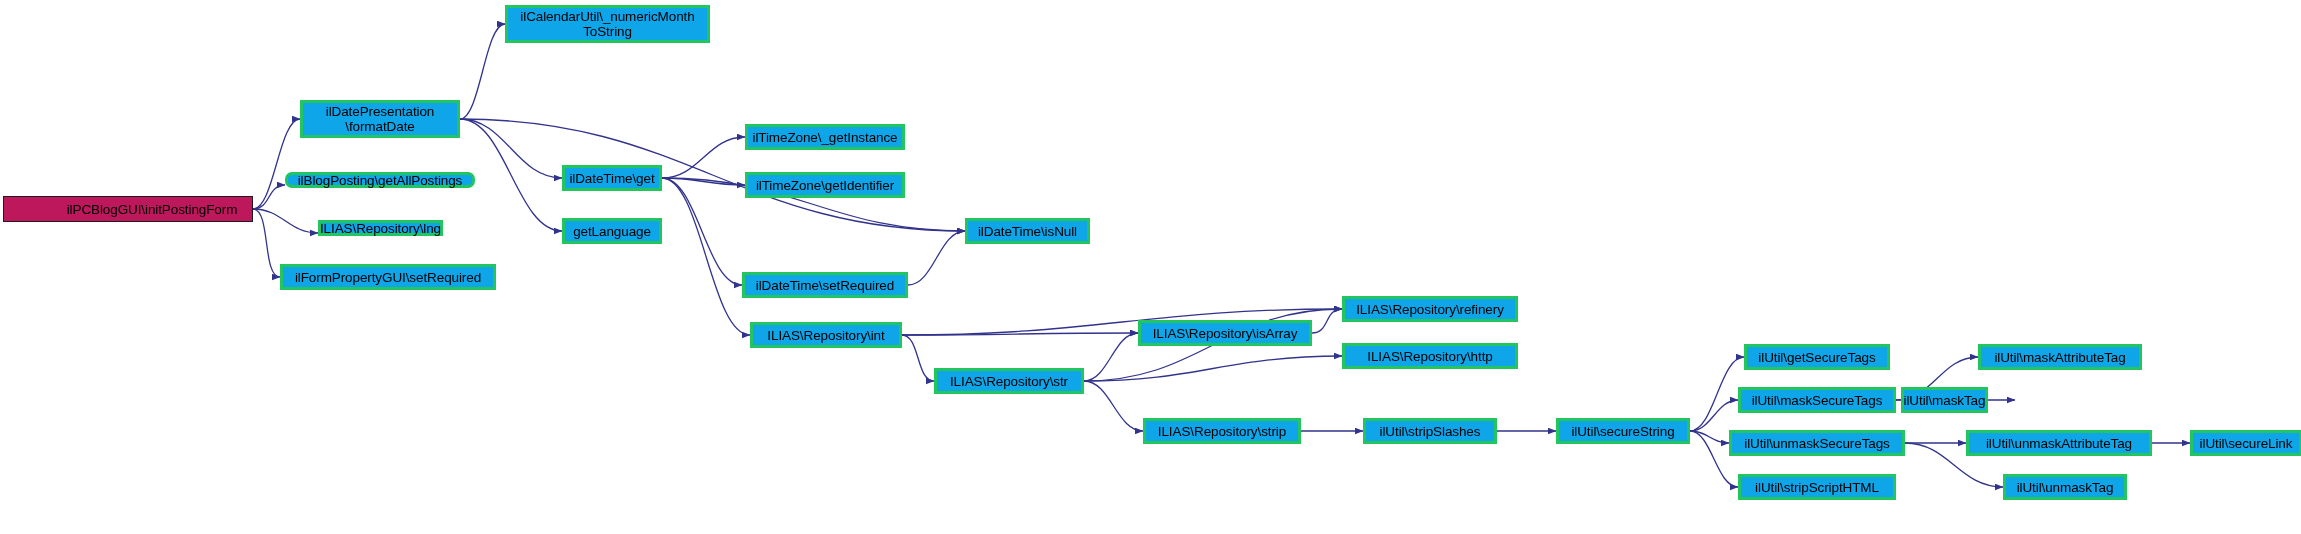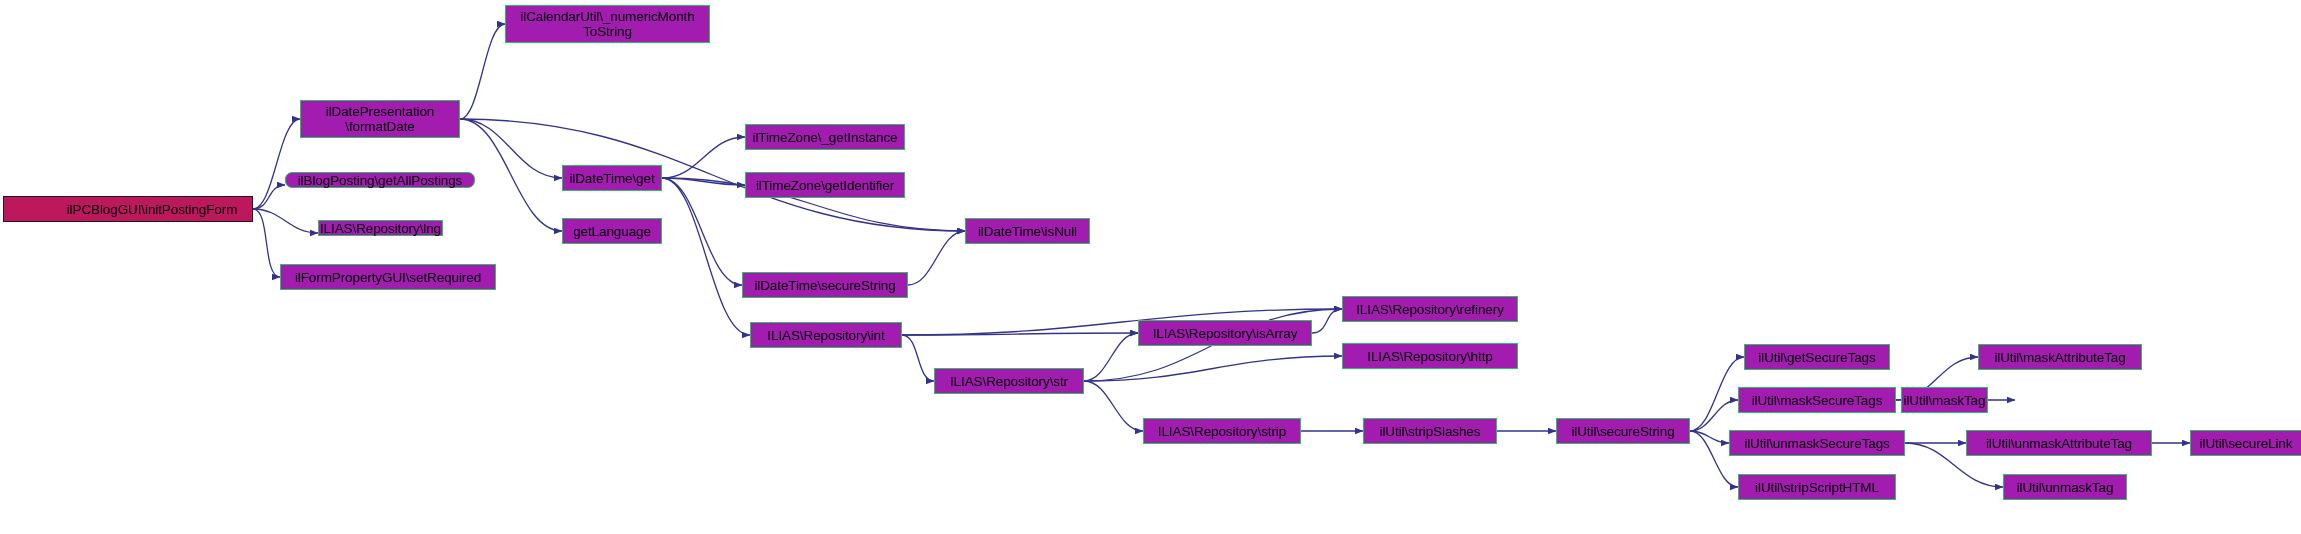--- a/index.html
+++ b/index.html
@@ -20,22 +20,22 @@
     position: absolute;
     left: 0;
     top: 0;
     width: 2301px;
     height: 534px;
     pointer-events: none;
   }
   .node {
     position: absolute;
     box-sizing: border-box;
-    border: 1px solid #22c55e;
-    background: #a21caf;
+    border: 3px solid #22c55e;
+    background: #0ea5e9;
     color: #000000;
     display: flex;
     align-items: center;
     justify-content: center;
     text-align: center;
     font-size: 13.5px;
     line-height: 15px;
     white-space: pre-line;
     letter-spacing: -0.1px;
     z-index: 3;
@@ -98,21 +98,21 @@
 \formatDate</div>
       <div class="node" style="left: 285px; top: 172px; width: 190px; height: 16px; border-radius: 7px;">ilBlogPosting\getAllPostings</div>
       <div class="node" style="left: 318px; top: 220px; width: 125px; height: 16px;">ILIAS\Repository\lng</div>
       <div class="node" style="left: 280px; top: 264px; width: 216px; height: 26px;">ilFormPropertyGUI\setRequired</div>
       <div class="node" style="left: 505px; top: 5px; width: 205px; height: 38px;">ilCalendarUtil\_numericMonth
 ToString</div>
       <div class="node" style="left: 562px; top: 165px; width: 100px; height: 26px;">ilDateTime\get</div>
       <div class="node" style="left: 562px; top: 218px; width: 100px; height: 26px;">getLanguage</div>
       <div class="node" style="left: 745px; top: 124px; width: 160px; height: 26px;">ilTimeZone\_getInstance</div>
       <div class="node" style="left: 745px; top: 172px; width: 160px; height: 26px;">ilTimeZone\getIdentifier</div>
-      <div class="node" style="left: 742px; top: 272px; width: 166px; height: 26px;">ilDateTime\secureString</div>
+      <div class="node" style="left: 742px; top: 272px; width: 166px; height: 26px;">ilDateTime\setRequired</div>
       <div class="node" style="left: 965px; top: 218px; width: 125px; height: 26px;">ilDateTime\isNull</div>
       <div class="node" style="left: 750px; top: 322px; width: 152px; height: 26px;">ILIAS\Repository\int</div>
       <div class="node" style="left: 934px; top: 368px; width: 150px; height: 26px; text-align: center;">ILIAS\Repository\str</div>
       <div class="node" style="left: 1143px; top: 418px; width: 158px; height: 26px;">ILIAS\Repository\strip</div>
       <div class="node" style="left: 1138px; top: 320px; width: 174px; height: 26px;">ILIAS\Repository\isArray</div>
       <div class="node" style="left: 1342px; top: 296px; width: 176px; height: 26px;">ILIAS\Repository\refinery</div>
       <div class="node" style="left: 1342px; top: 343px; width: 176px; height: 26px;">ILIAS\Repository\http</div>
       <div class="node" style="left: 1363px; top: 418px; width: 134px; height: 26px;">ilUtil\stripSlashes</div>
       <div class="node" style="left: 1556px; top: 418px; width: 134px; height: 26px;">ilUtil\secureString</div>
       <div class="node" style="left: 1744px; top: 344px; width: 146px; height: 26px;">ilUtil\getSecureTags</div>

